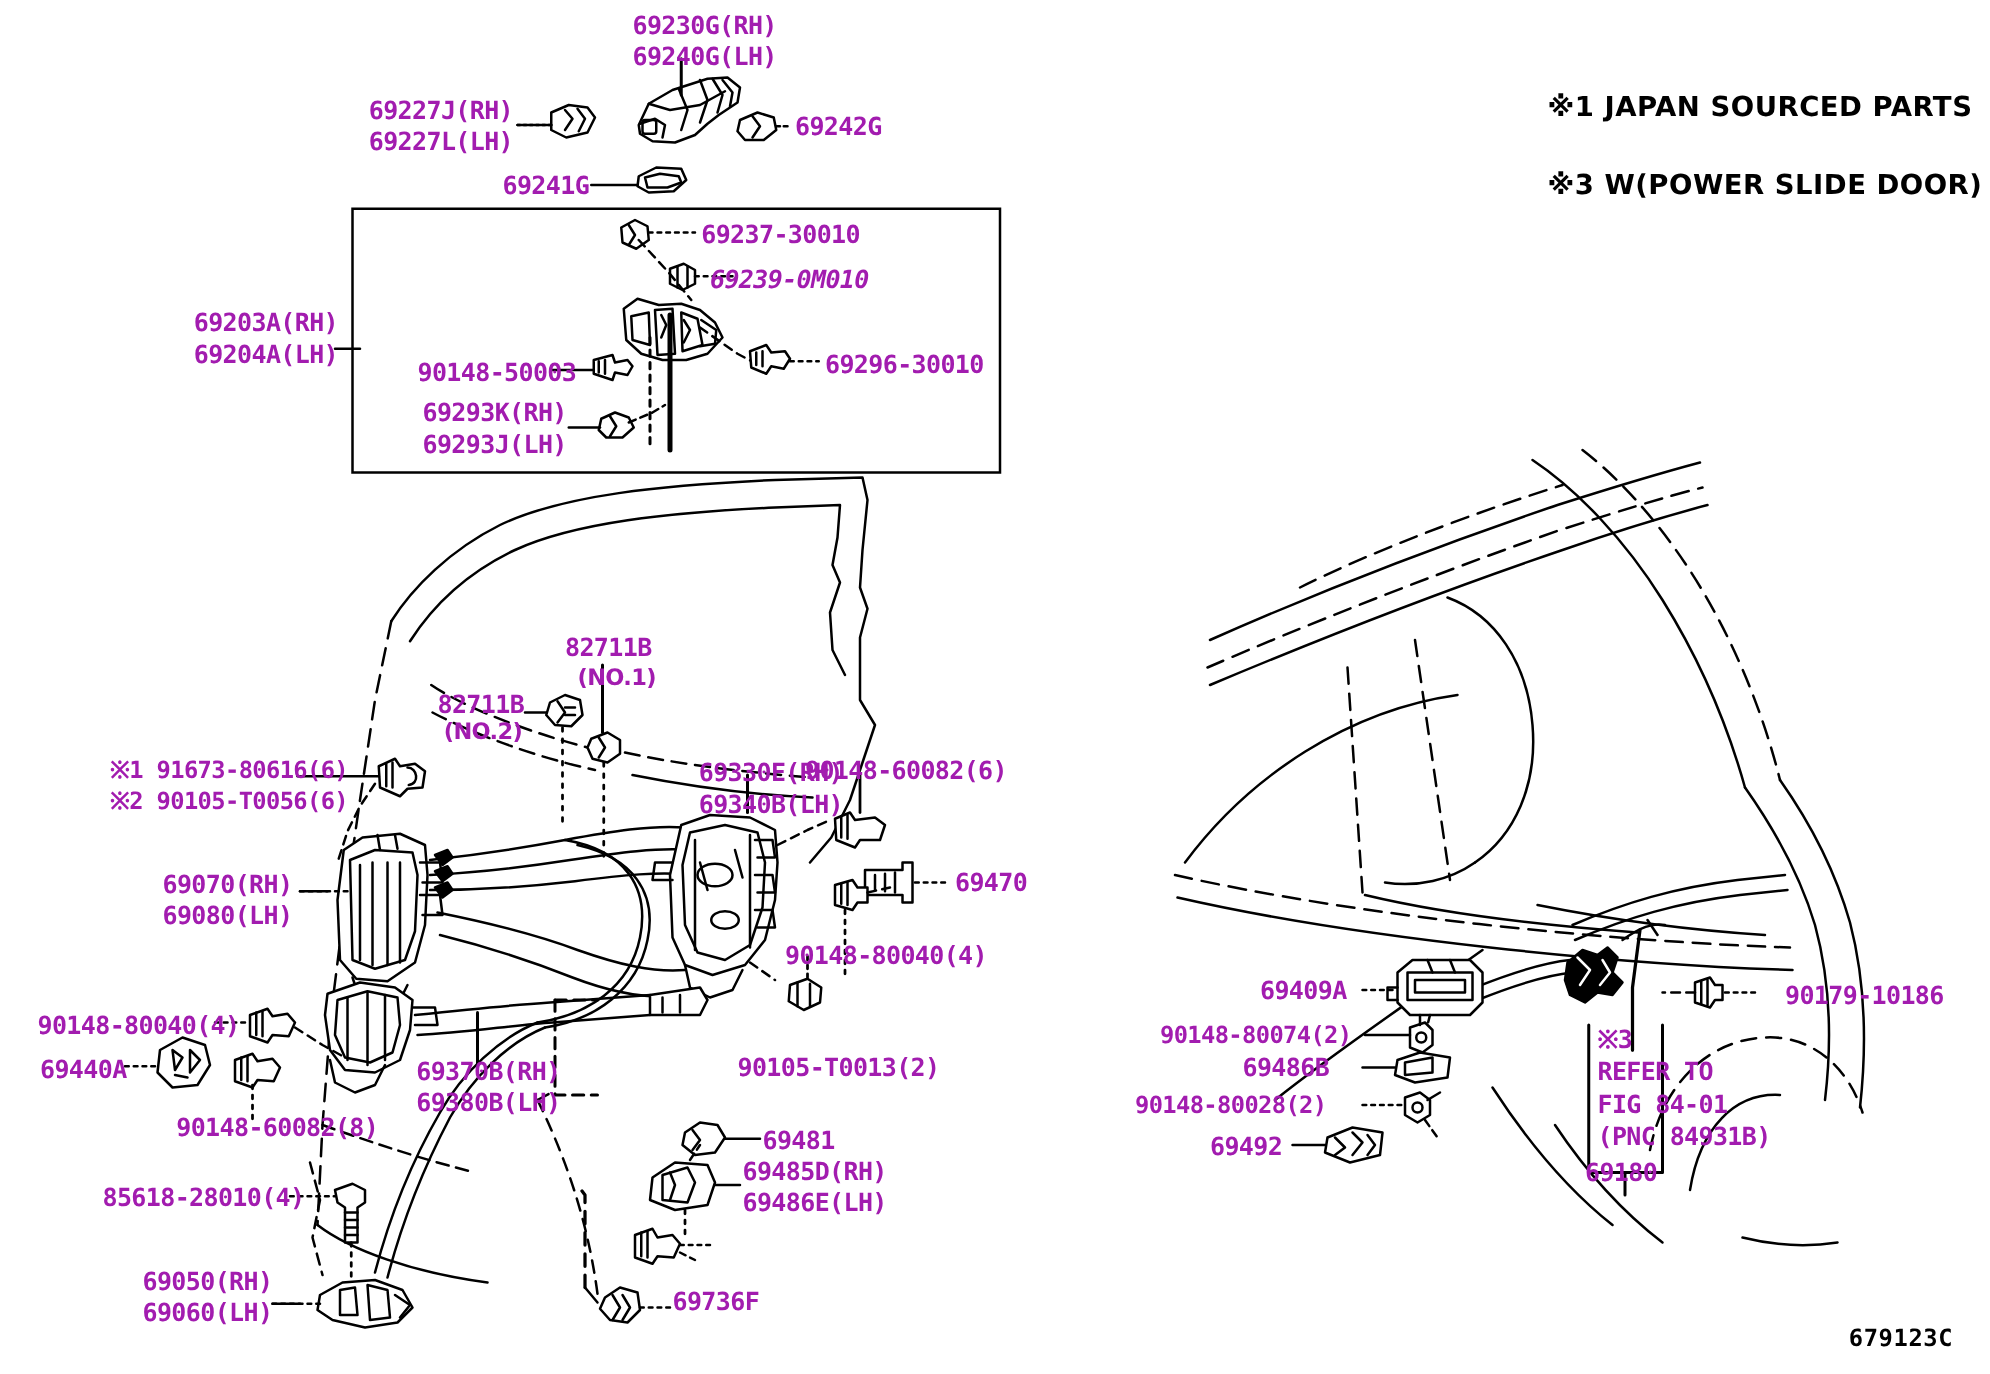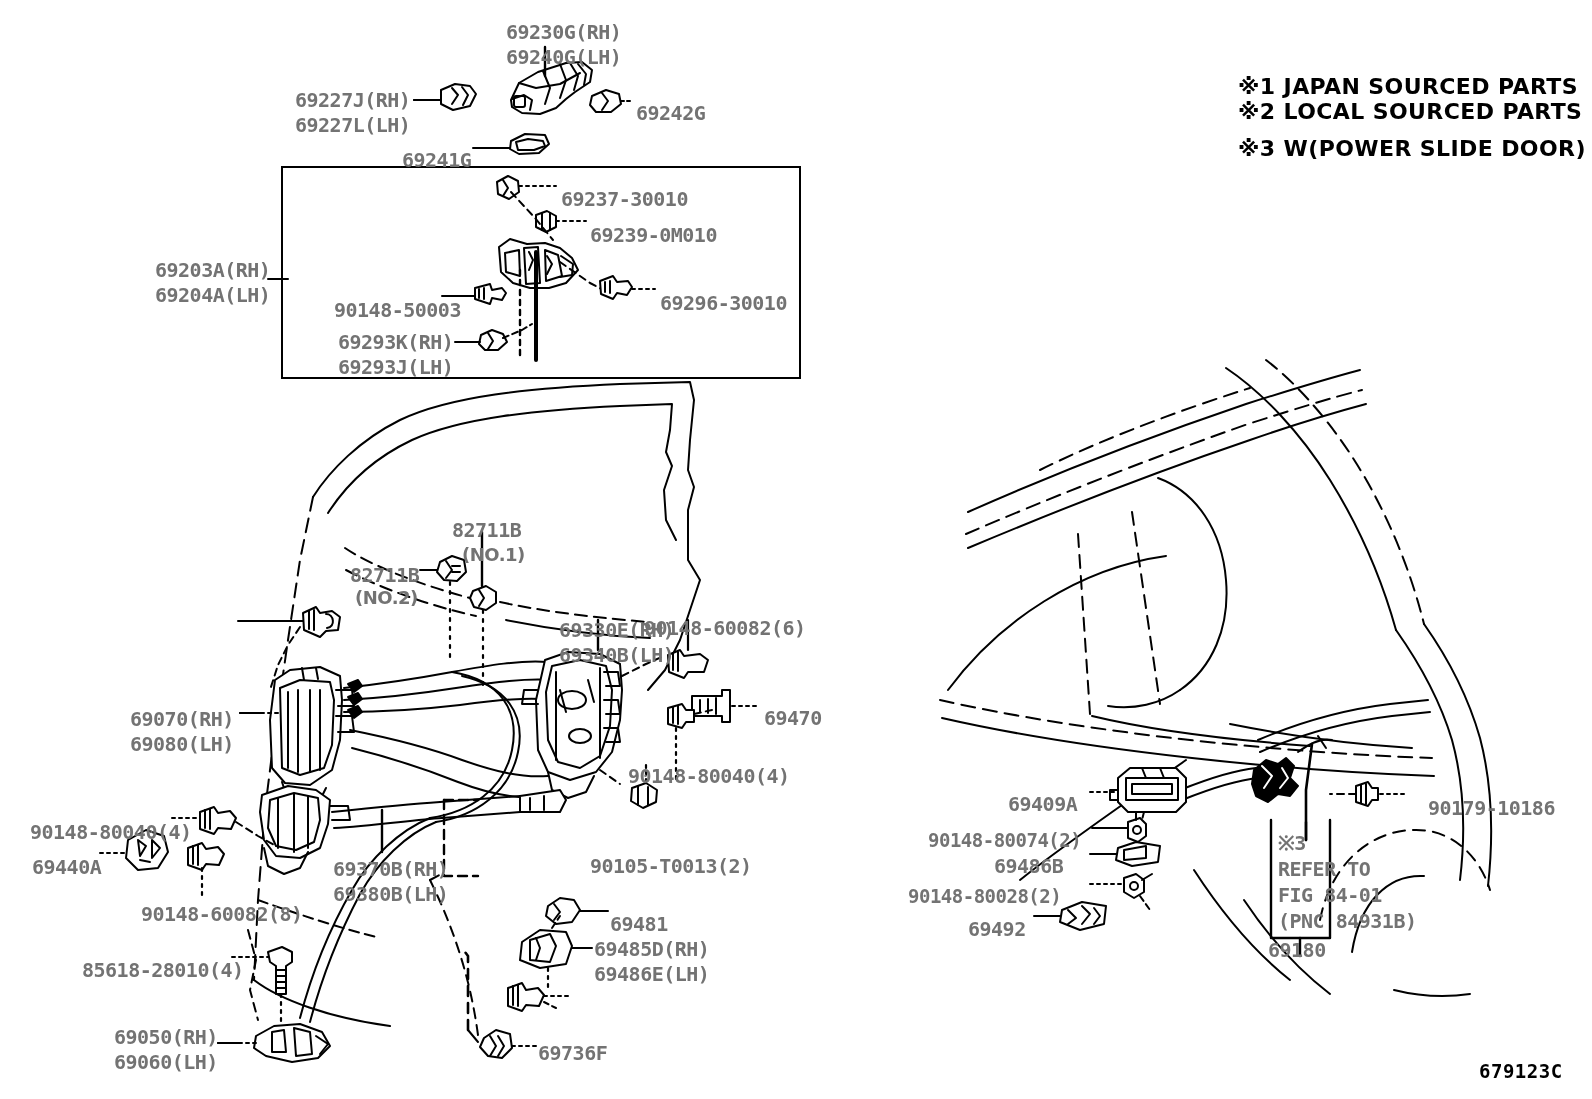--- a/index.html
+++ b/index.html
@@ -16,22 +16,21 @@
     overflow:hidden;
   }
   .lbl{
     position:absolute;
     font-family:"DejaVu Sans Mono","Liberation Mono",monospace;
     font-weight:bold;
     font-size:20px;
     line-height:24px;
     letter-spacing:-0.5px;
     white-space:pre;
-    color:#737373;
-    margin-top:12px;
+    color:#a21caf;
   }
   .lbl.sm{font-size:19px;line-height:23px;}
   .lbl.two{line-height:25px;}
   .note{
     position:absolute;
     font-family:"DejaVu Sans","Liberation Sans",sans-serif;
     font-weight:bold;
     font-size:22px;
     line-height:25px;
     white-space:pre;
@@ -476,43 +475,44 @@
 69240G(LH)</div>
 
   <div class="lbl two" style="left:295px;top:76px;">69227J(RH)
 69227L(LH)</div>
 
   <div class="lbl" style="left:636px;top:89px;">69242G</div>
 
   <div class="lbl" style="left:402px;top:136px;">69241G</div>
 
   <div class="note" style="left:1238px;top:74px;">※1 JAPAN SOURCED PARTS</div>
-  <div class="note" style="left:1238px;top:99px;">※2 LOCAL SOURCED PARTS</div>
   <div class="note" style="left:1238px;top:136px;">※3 W(POWER SLIDE DOOR)</div>
 
   <div class="lbl two" style="left:155px;top:246px;">69203A(RH)
 69204A(LH)</div>
 
   <div class="lbl" style="left:561px;top:175px;">69237-30010</div>
 
-  <div class="lbl" style="left:590px;top:211px;">69239-0M010</div>
+  <div class="lbl" style="left:568px;top:211px;font-style:italic;">69239-0M010</div>
 
   <div class="lbl" style="left:334px;top:286px;">90148-50003</div>
 
   <div class="lbl" style="left:660px;top:279px;">69296-30010</div>
 
   <div class="lbl two" style="left:338px;top:318px;text-align:center;">69293K(RH)
 69293J(LH)</div>
 
   <div class="lbl" style="left:452px;top:506px;">82711B</div>
   <div class="lbl paren" style="left:462px;top:531px;">(NO.1)</div>
 
   <div class="lbl" style="left:350px;top:551px;">82711B</div>
   <div class="lbl paren" style="left:355px;top:574px;">(NO.2)</div>
 
+  <div class="lbl two sm" style="left:88px;top:604px;">※1 91673-80616(6)
+※2 90105-T0056(6)</div>
 
   <div class="lbl two" style="left:130px;top:695px;">69070(RH)
 69080(LH)</div>
 
   <div class="lbl two" style="left:559px;top:606px;">69330E(RH)
 69340B(LH)</div>
 
   <div class="lbl" style="left:644px;top:604px;">90148-60082(6)</div>
 
   <div class="lbl" style="left:764px;top:694px;">69470</div>

